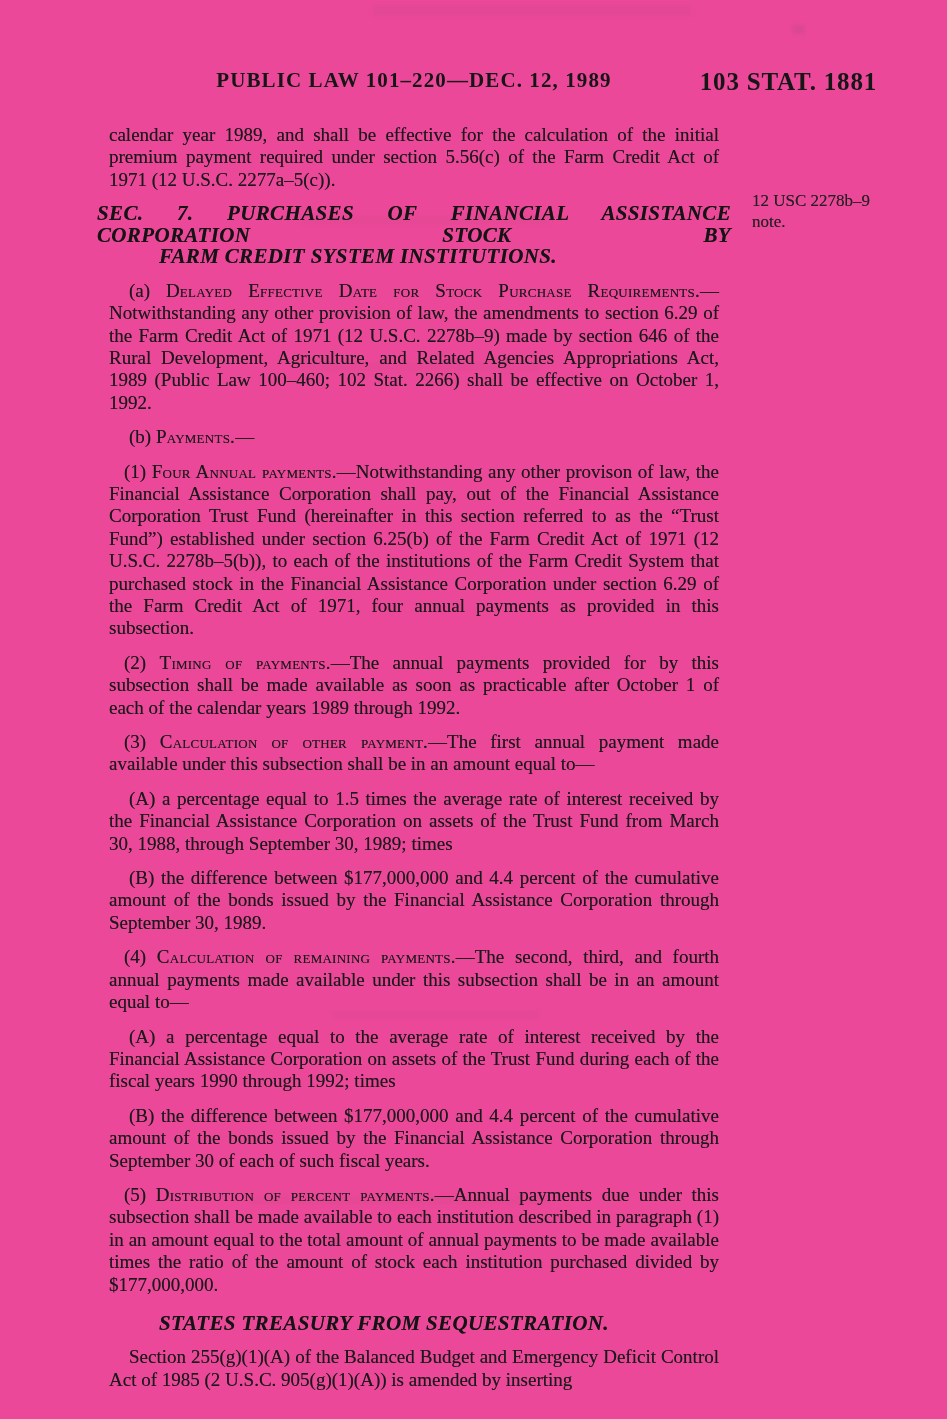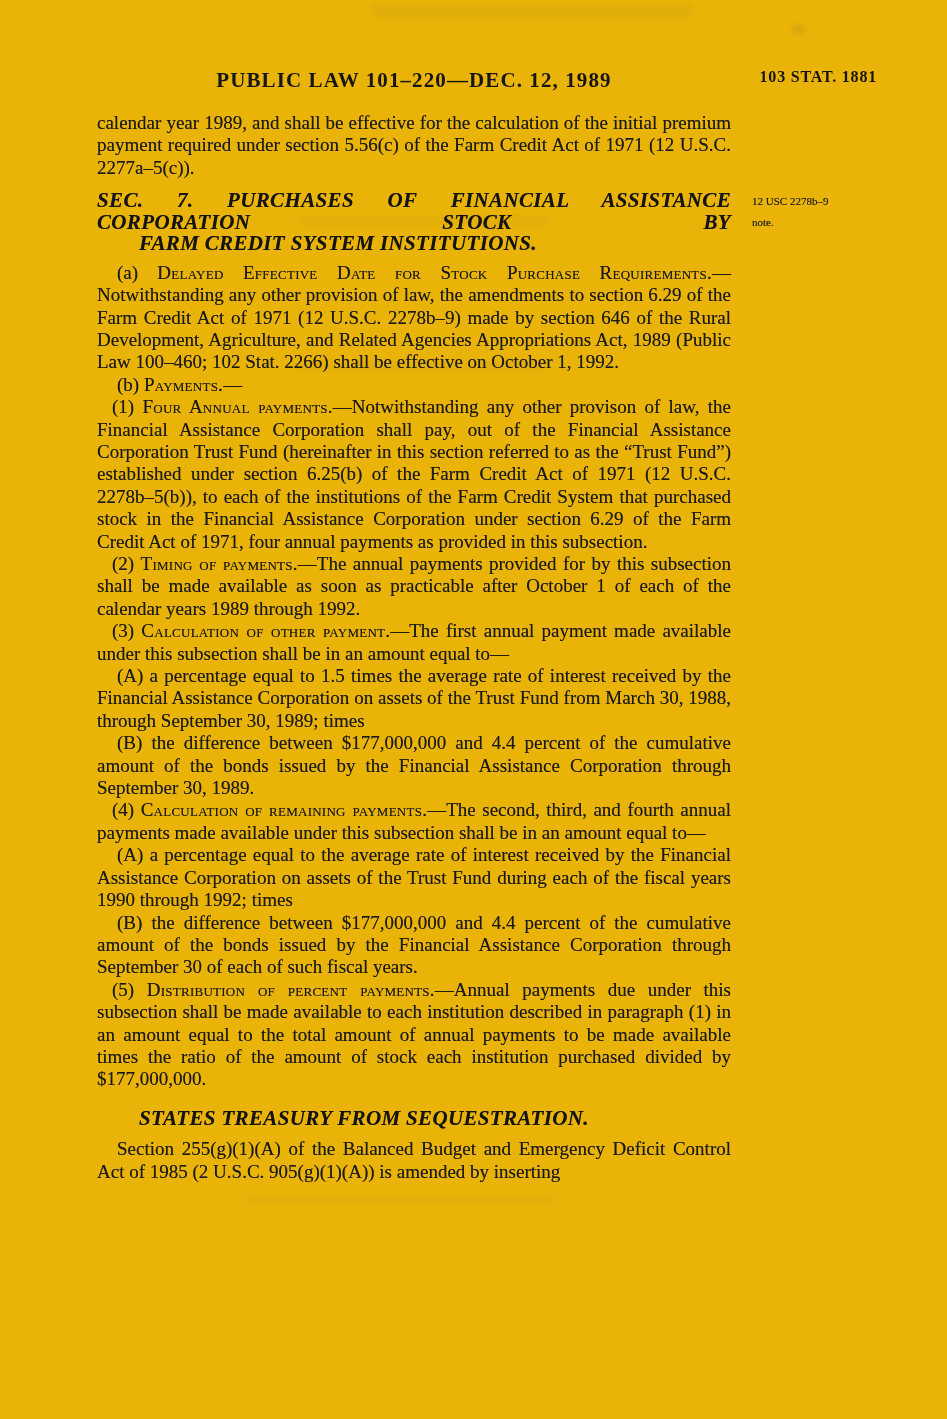--- a/index.html
+++ b/index.html
@@ -5,21 +5,21 @@
   html, body {
     margin: 0;
     padding: 0;
     background: #e8e8e6;
   }
   .page {
     position: relative;
     width: 947px;
     height: 1419px;
     margin: 0 auto;
-    background: #eab308;
+    background: #ec4899;
     overflow: hidden;
     font-family: "Liberation Serif", "DejaVu Serif", serif;
     color: #1a1a1a;
   }
   
   .runhead-law {
     position: absolute;
     top: 68px;
     left: 97px;
     width: 634px;
@@ -27,38 +27,38 @@
     font-size: 21px;
     font-weight: bold;
     letter-spacing: 1.1px;
     white-space: nowrap;
     color: #161616;
   }
   .runhead-stat {
     position: absolute;
     top: 68px;
     right: 70px;
-    font-size: 16px;
+    font-size: 25px;
     font-weight: bold;
     letter-spacing: 0.8px;
     white-space: nowrap;
     color: #161616;
   }
   
   .column {
     position: absolute;
     left: 97px;
     top: 112px;
     width: 634px;
     font-size: 19px;
     line-height: 22.4px;
     text-align: justify;
     text-shadow: 0 0 0.4px rgba(20,20,20,0.55);
   }
-  .column p { margin: 0; }
+  .column p { margin: 12px; }
   .lead-in {
     font-variant: small-caps;
     letter-spacing: 0.25px;
   }
   .ind-first { text-indent: 20px; }
   .lvl1 { margin-left: 42px; text-indent: 15px; }
   .lvl2 { margin-left: 83px; text-indent: 20px; }
   
   .h-sec {
     font-weight: bold;
@@ -69,33 +69,33 @@
     font-style: italic;
   }
   .h-sec .l1 {
     display: block;
     text-align: justify;
     text-align-last: justify;
     white-space: normal;
   }
   .h-sec .l2 {
     display: block;
-    margin-left: 42px;
+    margin-left: 62px;
     text-align: left;
     text-align-last: left;
   }
   .h-sec7 { margin: 11px 0 7px 0; }
   .h-sec8 { margin: 17px 0 9px 0; }
   
   .margin-note {
     position: absolute;
     left: 752px;
     top: 191px;
     width: 160px;
-    font-size: 11px;
+    font-size: 17px;
     line-height: 20.5px;
     text-align: left;
     color: #222;
     text-shadow: 0 0 0.3px rgba(20,20,20,0.5);
   }
   .margin-note span { display: block; }
   
   .artifact {
     position: absolute;
     background: rgba(70, 70, 70, 0.055);

